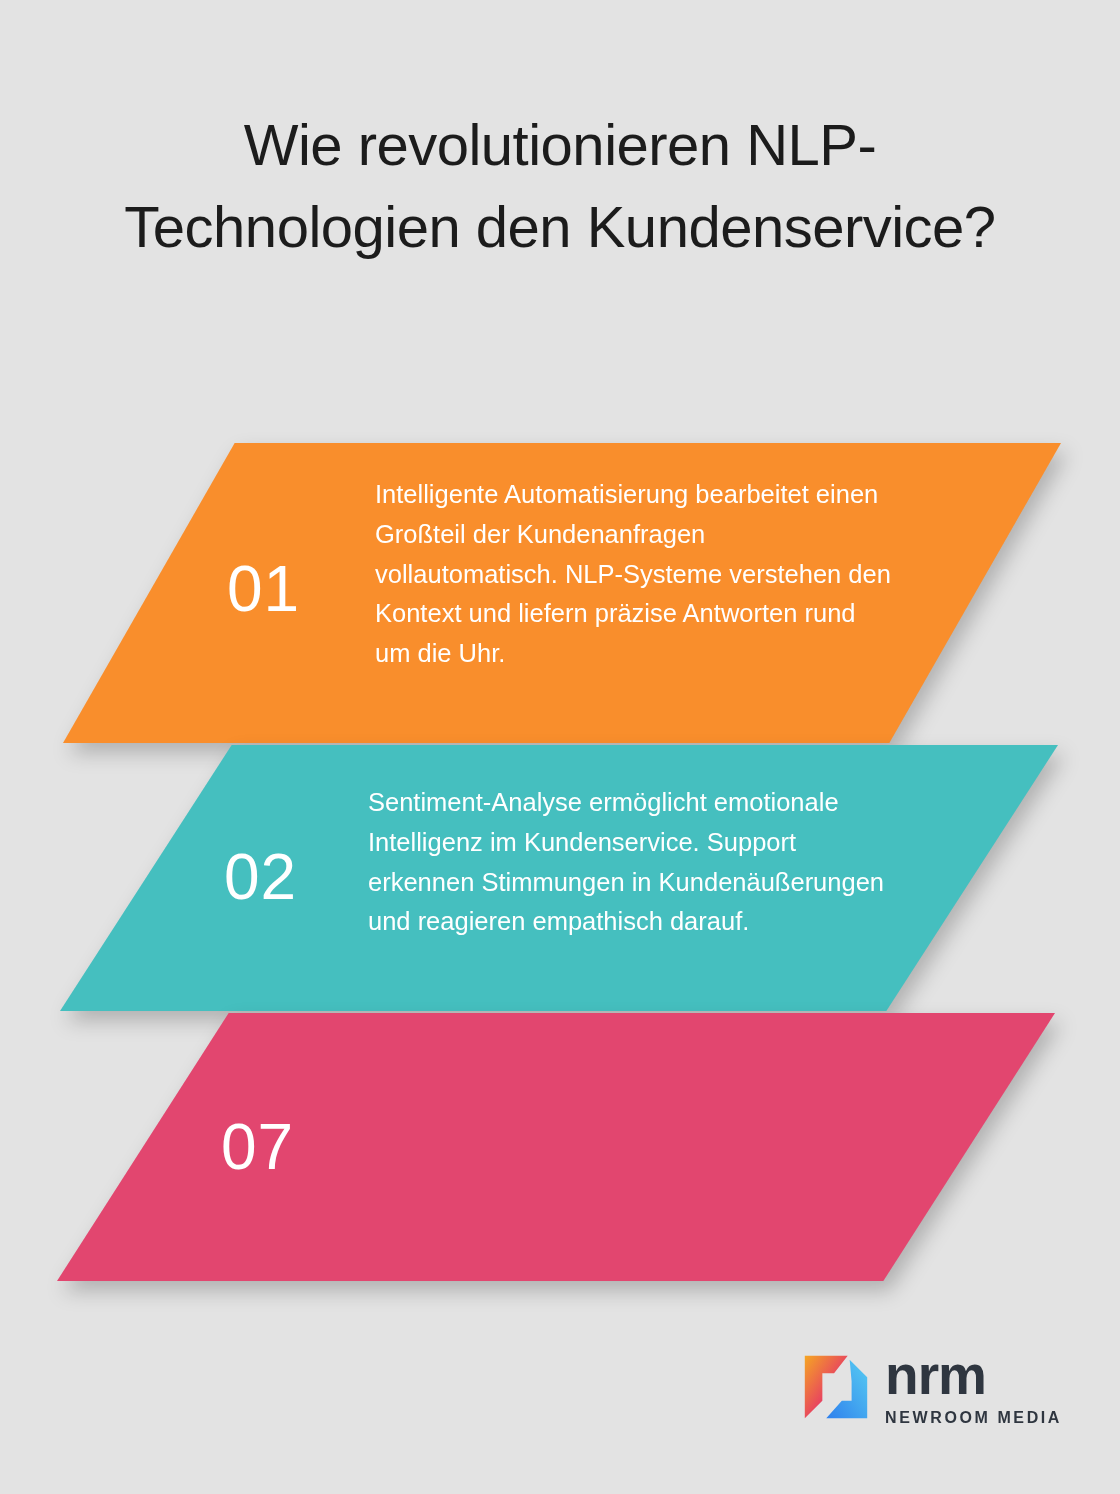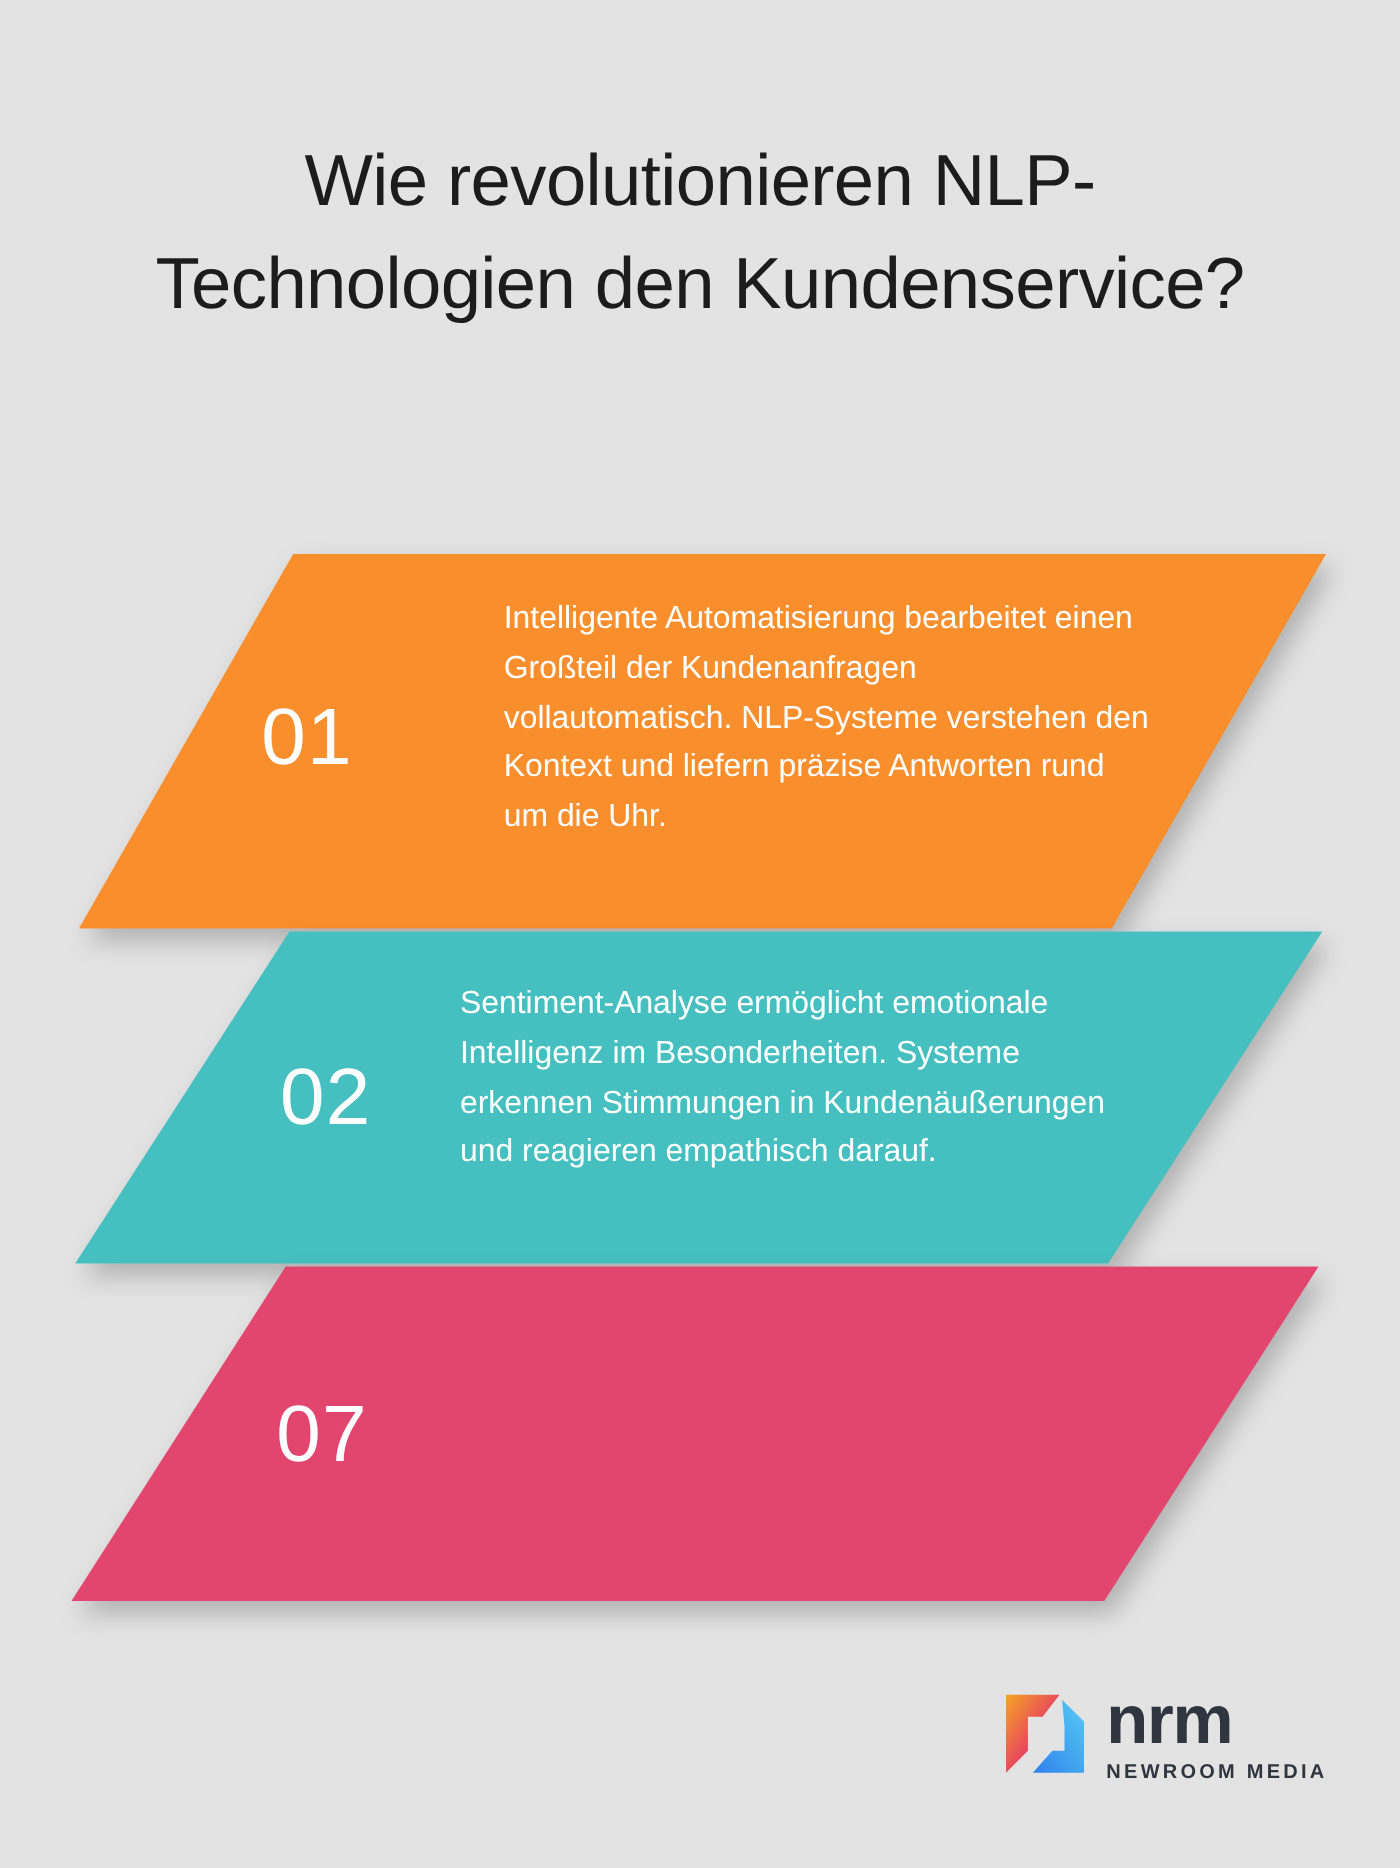--- a/index.html
+++ b/index.html
@@ -81,32 +81,32 @@
   }
 
   .num {
     position: absolute;
     color: #ffffff;
     font-size: 64px;
     font-weight: 300;
     letter-spacing: 1px;
     line-height: 1;
   }
-  .b1 .num { left: 146px; top: 114px; }
+  .b1 .num { left: 164px; top: 114px; }
   .b2 .num { left: 164px; top: 100px; }
   .b3 .num { left: 164px; top: 102px; }
 
   .text {
     position: absolute;
     color: #ffffff;
     font-size: 25.5px;
     line-height: 1.56;
     width: 520px;
   }
-  .b1 .text { left: 312px; top: 32px; margin-left: 28px; }
+  .b1 .text { left: 312px; top: 32px; }
   .b2 .text { left: 308px; top: 38px; }
   .b3 .text { left: 305px; top: 36px; }
 
   .logo {
     position: absolute;
     right: 58px;
     bottom: 68px;
     display: flex;
     align-items: center;
     gap: 10px;
@@ -153,21 +153,21 @@
           <div class="text">Intelligente Automatisierung bearbeitet einen Großteil der Kundenanfragen vollautomatisch. NLP-Systeme verstehen den Kontext und liefern präzise Antworten rund um die Uhr.</div>
         </div>
       </div>
     </div>
 
     <div class="band-wrap b2">
       <div class="band b2">
         <div class="shape" style="background:#45bfbf"></div>
         <div class="inner">
           <div class="num">02</div>
-          <div class="text">Sentiment-Analyse ermöglicht emotionale Intelligenz im Besonderheiten. Systeme erkennen Stimmungen in Kundenäußerungen und reagieren empathisch darauf.</div>
+          <div class="text">Sentiment-Analyse ermöglicht emotionale Intelligenz im Kundenservice. Support erkennen Stimmungen in Kundenäußerungen und reagieren empathisch darauf.</div>
         </div>
       </div>
     </div>
 
     <div class="band-wrap b3">
       <div class="band b3">
         <div class="shape" style="background:#e2466f"></div>
         <div class="inner">
           <div class="num">07</div>
         </div>

